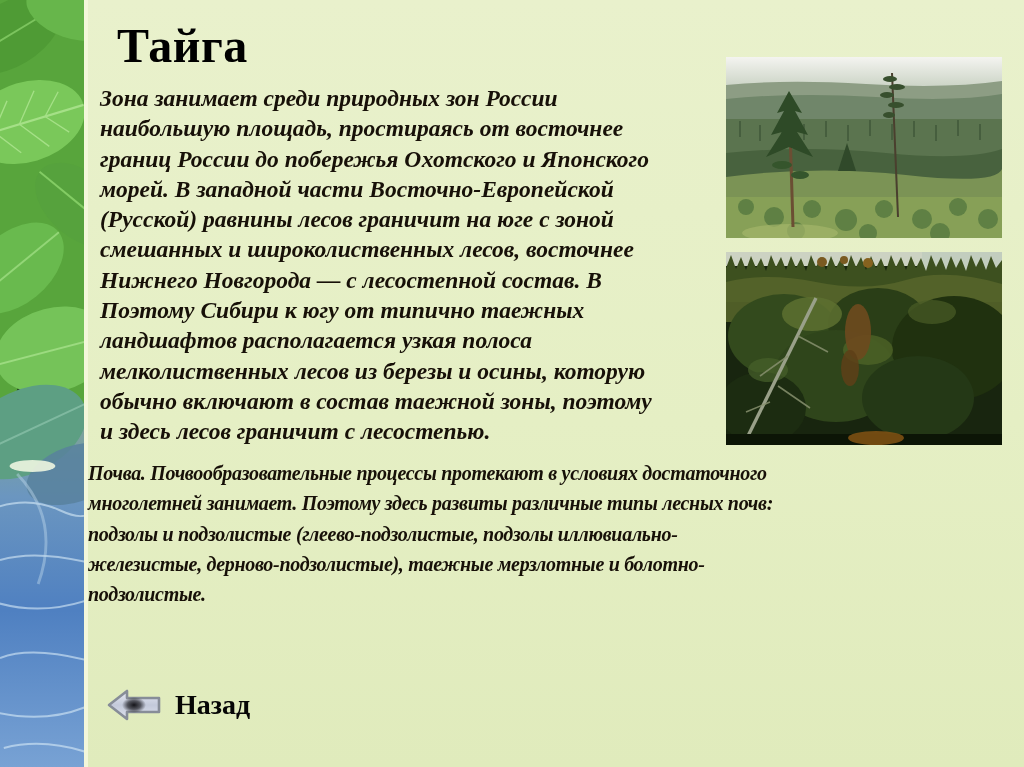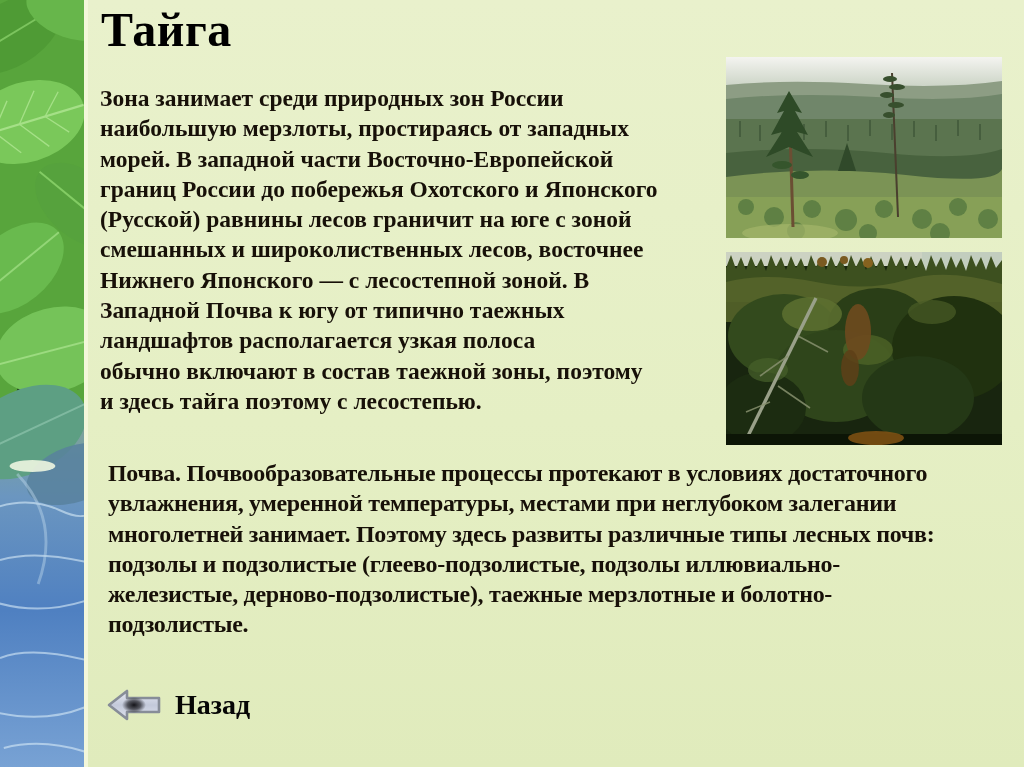--- a/index.html
+++ b/index.html
@@ -12,28 +12,28 @@
     background: linear-gradient(180deg, #e9f1cc 0%, #e5efc4 55%, #e0ebbc 100%);
     font-family: "Liberation Serif", serif;
   }
   .sidebar {
     position: absolute; left: 0; top: 0;
     width: 88px; height: 767px;
     border-right: 4px solid #f3f7da;
   }
   .sidebar svg { display: block; width: 100%; height: 100%; }
   .title {
-    position: absolute; left: 101px; top: 2px; margin: 0;
+    position: absolute; left: 101px; top: 2px; margin: 16px;
     font-size: 48px; font-weight: bold; color: #000000;
     letter-spacing: 0.5px;
   }
-  .para { position: absolute; color: #171008; font-weight: bold; }
+  .para { position: absolute; color: #171008; font-weight: bold; font-style: italic; }
   .para .line { white-space: nowrap; }
   .para1 { left: 100px; top: 83px; font-size: 23.5px; line-height: 30.3px; width: 625px; }
-  .para2 { left: 108px; top: 458px; font-size: 24px; line-height: 30.3px; letter-spacing: -0.3px; width: 915px; }
+  .para2 { left: 88px; top: 458px; font-size: 20px; line-height: 30.3px; letter-spacing: -0.3px; width: 915px; }
   .photo { position: absolute; margin: 0; padding: 0; overflow: hidden; }
   .photo svg { display: block; width: 100%; height: 100%; }
   .photo1 { left: 726px; top: 57px;  width: 276px; height: 181px; }
   .photo2 { left: 726px; top: 252px; width: 276px; height: 193px; }
   .nav {
     position: absolute; left: 106px; top: 688px;
     display: flex; align-items: center; gap: 26px;
   }
   .nav-item { display: flex; align-items: center; gap: 13px; cursor: pointer; }
   .arrow-svg { display: block; width: 56px; height: 34px; }
@@ -100,30 +100,31 @@
         <path d="M4,748 Q44,738 90,752"></path>
       </g>
       <path d="M18,474 Q64,520 40,584" stroke="#bcd8ec" stroke-width="3" fill="none" opacity="0.45"></path>
     </svg>
   </div>
 
   <h1 class="title">Тайга</h1>
 
   <div class="para para1">
     <div class="line">Зона занимает среди природных зон России</div>
-    <div class="line">наибольшую мерзлоты, простираясь от западных</div>
+    <div class="line">наибольшую площадь, простираясь от восточнее</div>
+    <div class="line">границ России до побережья Охотского и Японского</div>
     <div class="line">морей. В западной части Восточно-Европейской</div>
-    <div class="line">границ России до побережья Охотского и Японского</div>
     <div class="line">(Русской) равнины лесов граничит на юге с зоной</div>
     <div class="line">смешанных и широколиственных лесов, восточнее</div>
-    <div class="line">Нижнего Японского — с лесостепной зоной. В</div>
-    <div class="line">Западной Почва к югу от типично таежных</div>
+    <div class="line">Нижнего Новгорода — с лесостепной состав. В</div>
+    <div class="line">Поэтому Сибири к югу от типично таежных</div>
     <div class="line">ландшафтов располагается узкая полоса</div>
+    <div class="line">мелколиственных лесов из березы и осины, которую</div>
     <div class="line">обычно включают в состав таежной зоны, поэтому</div>
-    <div class="line">и здесь тайга поэтому с лесостепью.</div>
+    <div class="line">и здесь лесов граничит с лесостепью.</div>
   </div>
 
   <figure class="photo photo1">
     <svg viewBox="0 0 276 181" preserveAspectRatio="none">
       <defs>
         <linearGradient id="skyG" x1="0" y1="0" x2="0" y2="1">
           <stop offset="0" stop-color="#f4f4f0"></stop>
             <stop offset="1" stop-color="#c3cdbd"></stop>
         </linearGradient>
       </defs>
@@ -203,21 +204,20 @@
       <circle cx="142" cy="11" r="5" fill="#86621f"></circle>
       <path d="M20,188 L90,46" stroke="#99a089" stroke-width="3.4" fill="none"></path>
       <path d="M62,104 L34,124 M72,84 L102,100 M52,134 L84,156 M44,150 L20,160" stroke="#87906f" stroke-width="1.6" fill="none" opacity="0.85"></path>
       <rect y="182" width="276" height="11" fill="#0c1506"></rect>
       <ellipse cx="150" cy="186" rx="28" ry="7" fill="#7c5013" opacity="0.9"></ellipse>
     </svg>
   </figure>
 
   <div class="para para2">
     <div class="line">Почва. Почвообразовательные процессы протекают в условиях достаточного</div>
-    <div class="line">увлажнения, умеренной температуры, местами при неглубоком залегании</div>
     <div class="line">многолетней занимает. Поэтому здесь развиты различные типы лесных почв:</div>
     <div class="line">подзолы и подзолистые (глеево-подзолистые, подзолы иллювиально-</div>
     <div class="line">железистые, дерново-подзолистые), таежные мерзлотные и болотно-</div>
     <div class="line">подзолистые.</div>
   </div>
 
   <div class="nav">
     <div class="nav-item">
       <svg class="arrow-svg" viewBox="0 0 56 34">
         <defs>

